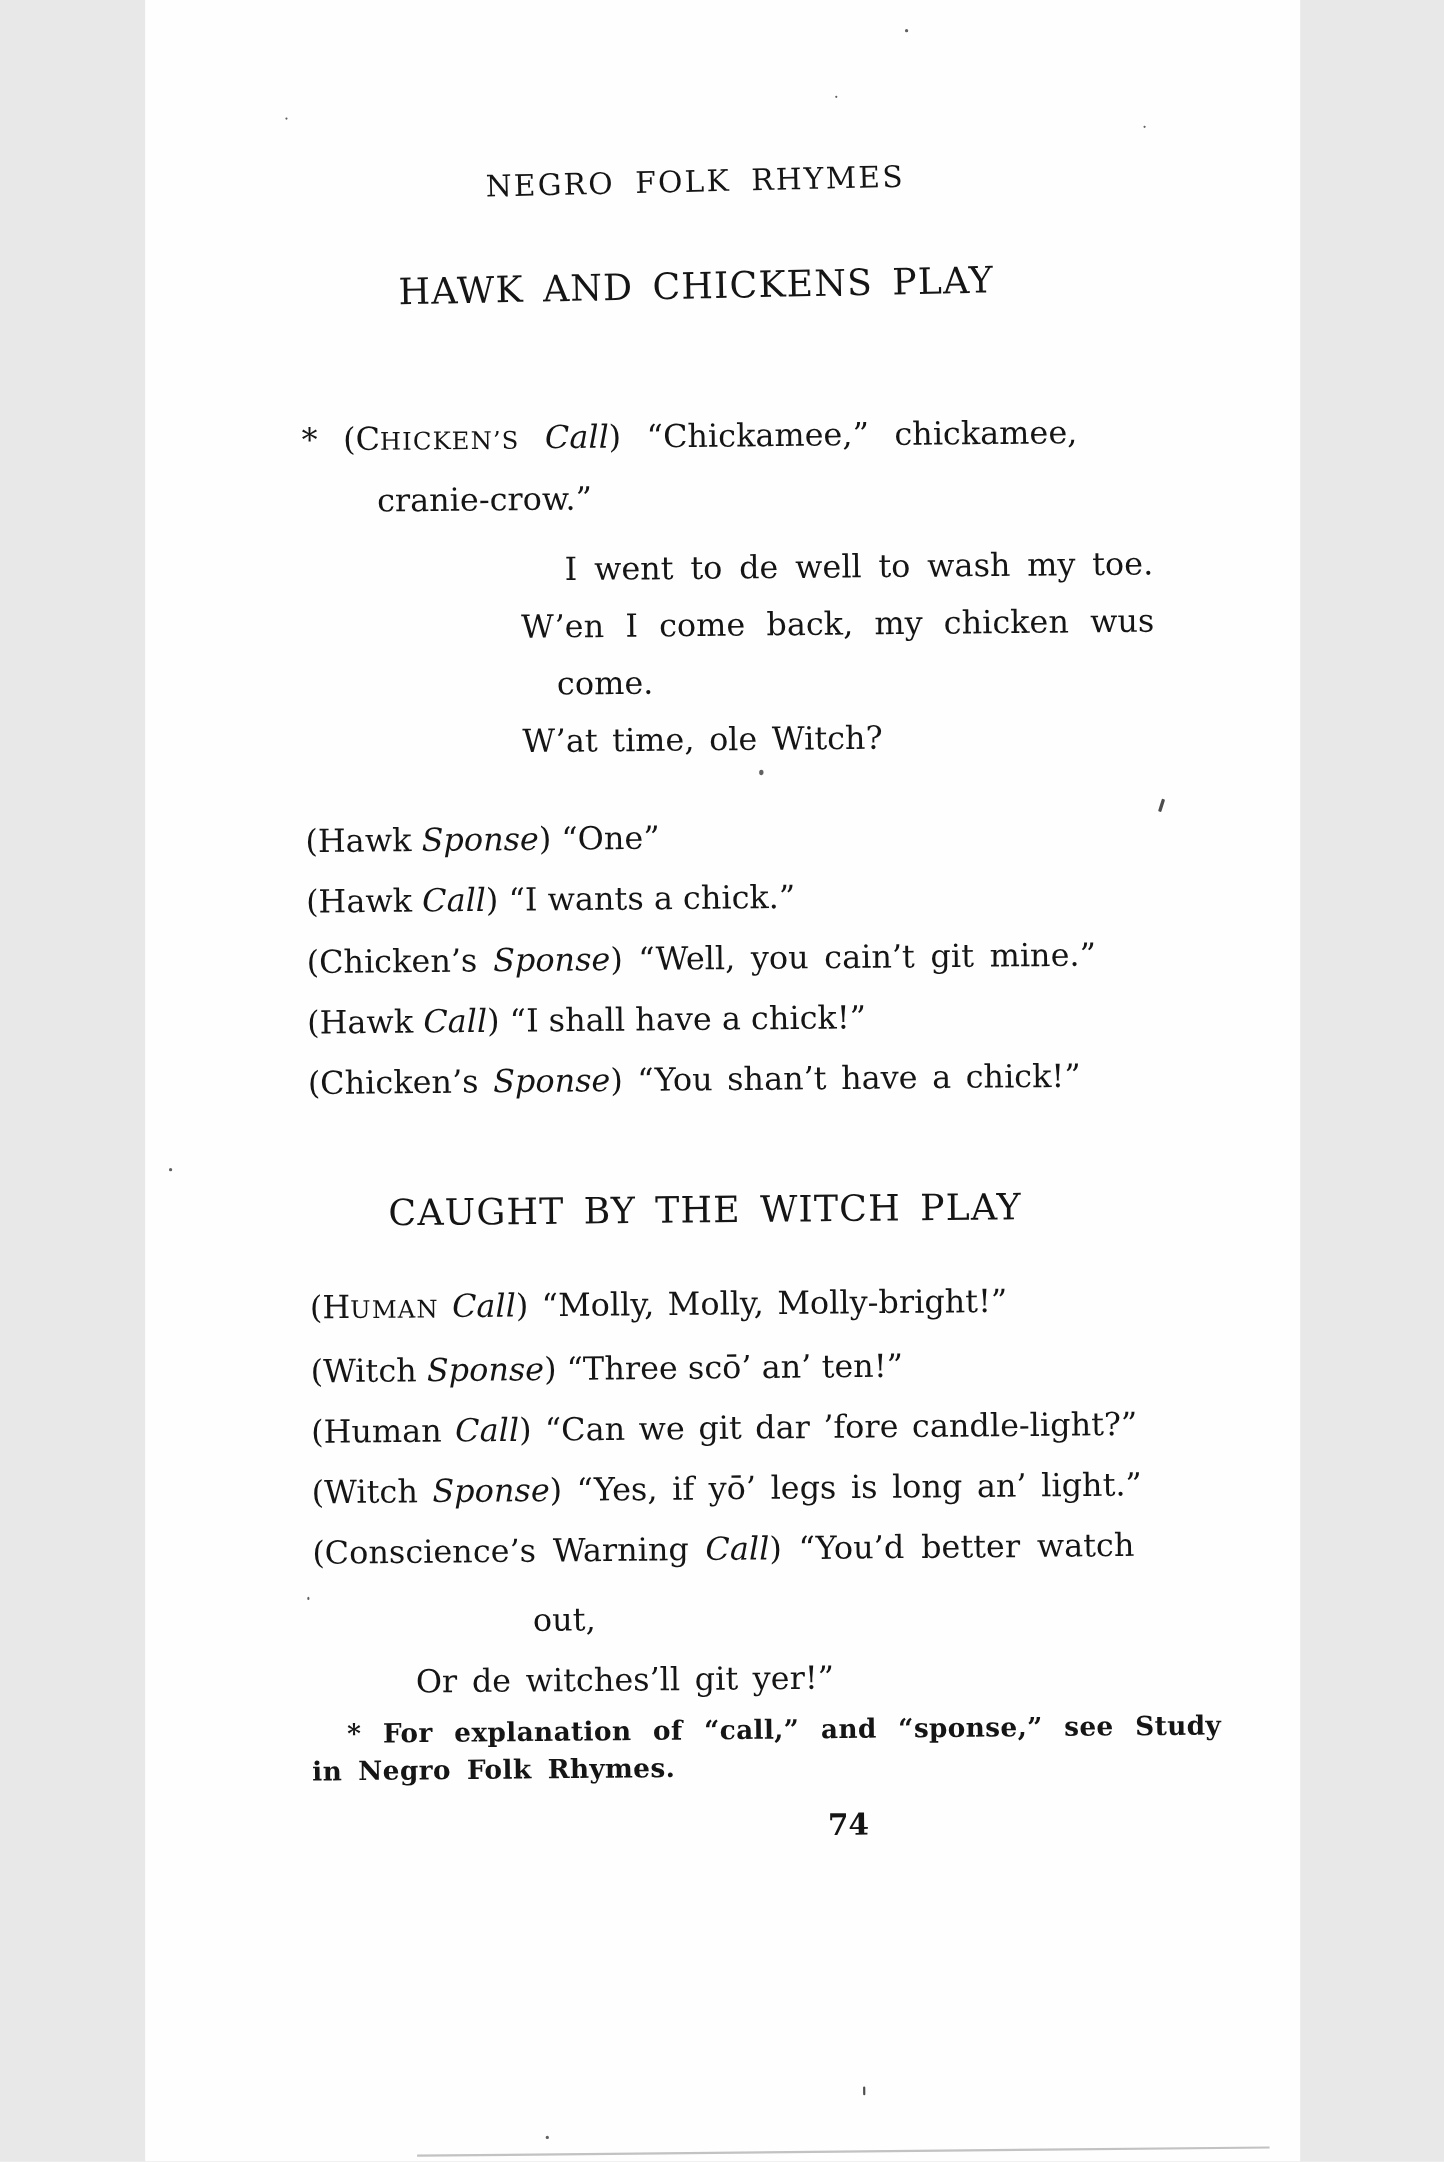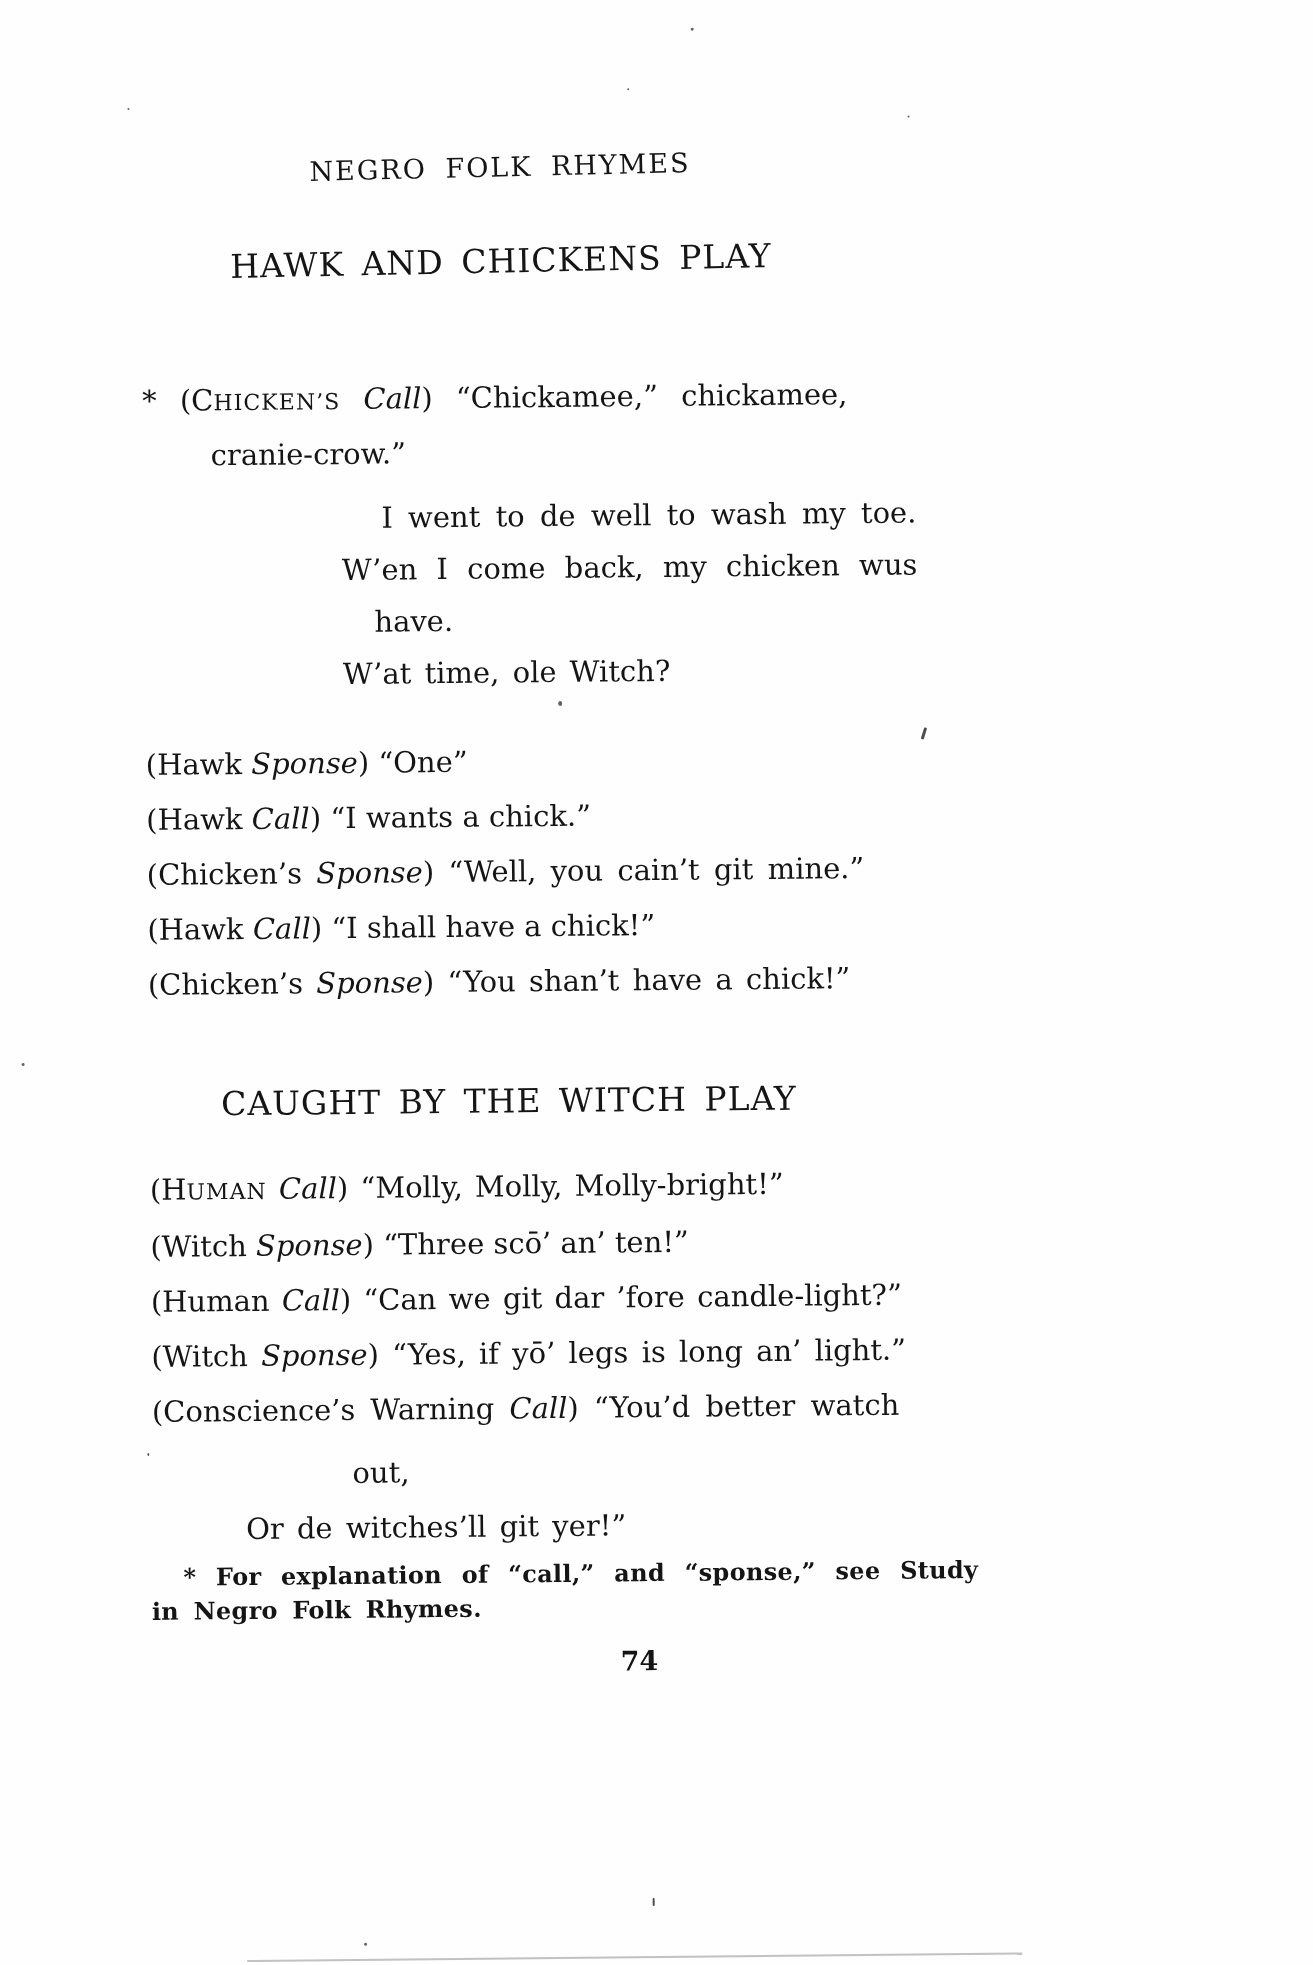--- a/index.html
+++ b/index.html
@@ -1,18 +1,18 @@
 <!DOCTYPE html>
 <html><head>
 <meta charset="utf-8">
 <style>
   html,body{margin:0;padding:0;background:#e8e8e8;}
   .page{
     position:relative;
-    width:1313px;height:1965px;
+    width:1050px;height:1965px;
     margin:0 auto;
     background:#fefefe;
     overflow:hidden;
     font-family:"DejaVu Serif","Liberation Serif",serif;
     color:#151515;
   }
   .content{
     position:absolute;inset:0;
     transform:rotate(-0.55deg);
     transform-origin:50% 35%;
@@ -76,21 +76,21 @@
 
     <div class="running-header">NEGRO FOLK RHYMES</div>
 
     <div class="title title1">HAWK AND CHICKENS PLAY</div>
 
     <div class="sec sec1">
         <div class="line opening" style="word-spacing: 14px;"><span class="s-rm">* (</span><span class="s-rm">C</span><span class="s-sc">hicken’s</span><span class="s-rm"> </span><span class="s-it">Call</span><span class="s-rm">) “Chickamee,” chickamee,</span></div>
         <div class="line hang"><span class="s-rm">cranie-crow.”</span></div>
         <div class="line verse-a" style="word-spacing: 6px;"><span class="s-rm">I went to de well to wash my toe.</span></div>
         <div class="line verse-b" style="word-spacing: 10px;"><span class="s-rm">W’en I come back, my chicken wus</span></div>
-        <div class="line verse-c"><span class="s-rm">have.</span></div>
+        <div class="line verse-c"><span class="s-rm">come.</span></div>
         <div class="line verse-d" style="word-spacing: 4px;"><span class="s-rm">W’at time, ole Witch?</span></div>
         <div class="line dialog first"><span class="s-rm">(Hawk </span><span class="s-it">Sponse</span><span class="s-rm">) “One”</span></div>
         <div class="line dialog"><span class="s-rm">(Hawk </span><span class="s-it">Call</span><span class="s-rm">) “I wants a chick.”</span></div>
         <div class="line dialog" style="word-spacing: 5px;"><span class="s-rm">(Chicken’s </span><span class="s-it">Sponse</span><span class="s-rm">) “Well, you cain’t git mine.”</span></div>
         <div class="line dialog"><span class="s-rm">(Hawk </span><span class="s-it">Call</span><span class="s-rm">) “I shall have a chick!”</span></div>
         <div class="line dialog" style="word-spacing: 4px;"><span class="s-rm">(Chicken’s </span><span class="s-it">Sponse</span><span class="s-rm">) “You shan’t have a chick!”</span></div>
       </div>
 
     <div class="title title2">CAUGHT BY THE WITCH PLAY</div>
 

